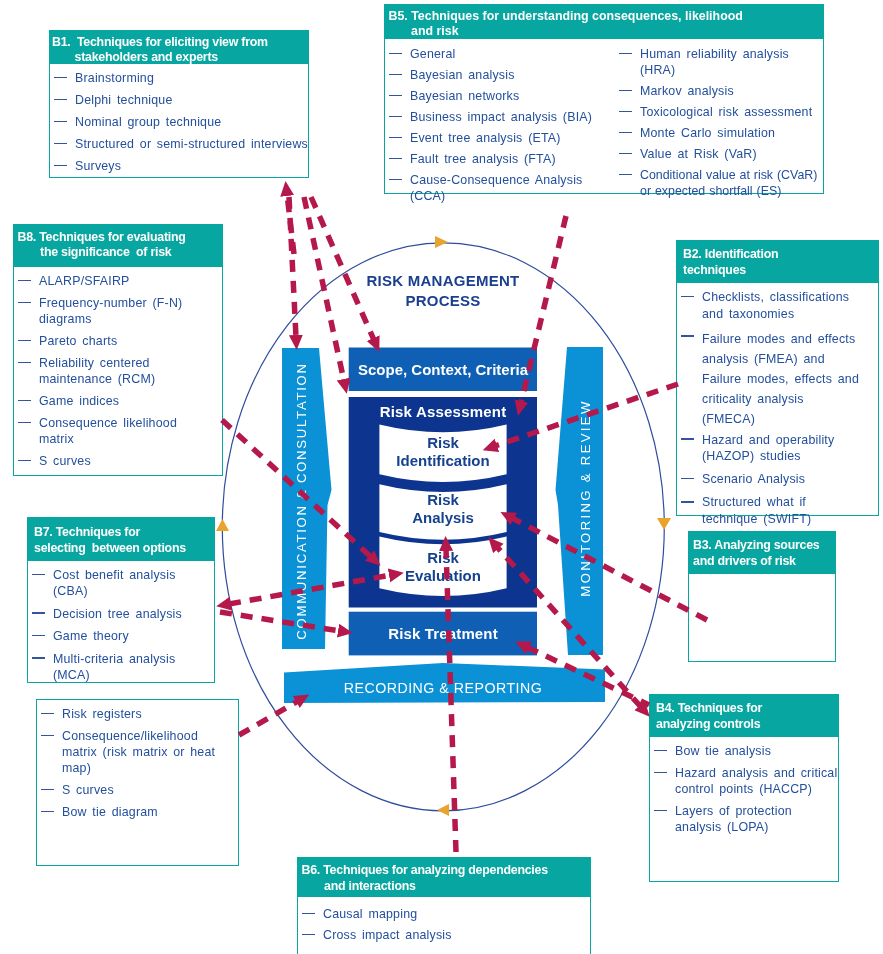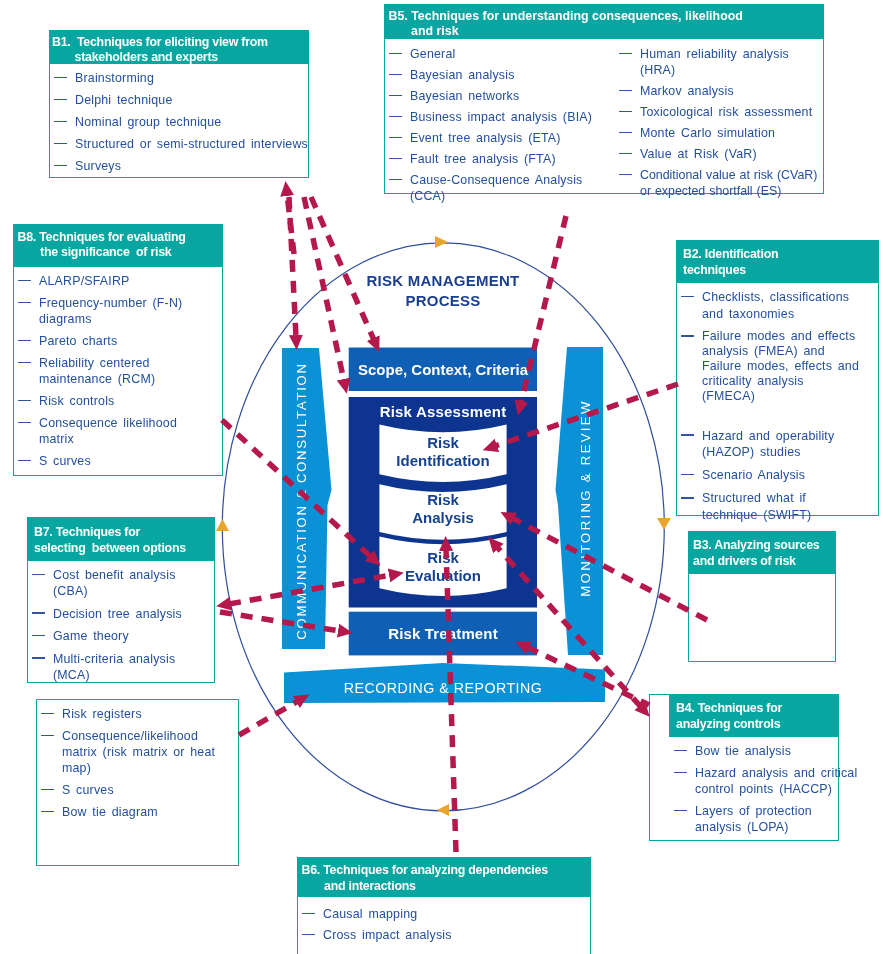--- a/index.html
+++ b/index.html
@@ -106,21 +106,21 @@
 </ul>
 </div>
 
 <div class="box" style="left:13px;top:224px;width:210px;height:252px;">
 <div class="hd ind" style="padding-bottom:7px;">B8. Techniques for evaluating<br>the significance&nbsp; of risk</div>
 <ul>
 <li>ALARP/SFAIRP</li>
 <li>Frequency-number (F-N)<br>diagrams</li>
 <li>Pareto charts</li>
 <li>Reliability centered<br>maintenance (RCM)</li>
-<li>Risk controls</li>
+<li>Game indices</li>
 <li>Consequence likelihood<br>matrix</li>
 <li>S curves</li>
 </ul>
 </div>
 
 <div class="box" style="left:27px;top:501px;width:188px;height:166px;margin-top:16px;">
 <div class="hd" style="line-height:15.5px;padding:8px 4px 5px 7px;">B7. Techniques for<br>selecting&nbsp; between options</div>
 <ul style="padding-top:6px;">
 <li style="margin-bottom:6.5px;">Cost benefit analysis<br>(CBA)</li>
 <li style="margin-bottom:6.5px;">Decision tree analysis</li>
@@ -135,32 +135,32 @@
 <li>Consequence/likelihood<br>matrix (risk matrix or heat<br>map)</li>
 <li>S curves</li>
 <li>Bow tie diagram</li>
 </ul>
 </div>
 
 <div class="box" style="left:676px;top:240px;width:203px;height:276px;">
 <div class="hd" style="line-height:15.5px;padding:7px 4px 5px 7px;">B2. Identification<br>techniques</div>
 <ul style="padding-top:6px;">
 <li style="line-height:16.6px;margin-bottom:6.5px;">Checklists, classifications<br>and taxonomies</li>
-<li style="line-height:15px;margin-bottom:24px;">Failure modes and effects<br>analysis (FMEA) and<br>Failure modes, effects and<br>criticality analysis<br>(FMECA)</li>
+<li style="line-height:20px;margin-bottom:3px;">Failure modes and effects<br>analysis (FMEA) and<br>Failure modes, effects and<br>criticality analysis<br>(FMECA)</li>
 <li style="line-height:16.6px;margin-bottom:6.5px;">Hazard and operability<br>(HAZOP) studies</li>
 <li style="line-height:16.6px;margin-bottom:6.5px;">Scenario Analysis</li>
 <li style="line-height:16.6px;">Structured what if<br>technique (SWIFT)</li>
 </ul>
 </div>
 
 <div class="box" style="left:688px;top:531px;width:148px;height:131px;">
 <div class="hd" style="line-height:15.5px;padding:7px 4px 5px 5px;">B3. Analyzing sources<br>and drivers of risk</div>
 </div>
 
-<div class="box" style="left:649px;top:694px;width:190px;height:147px;padding-left:20px;">
+<div class="box" style="left:649px;top:694px;width:190px;height:188px;">
 <div class="hd" style="line-height:15.5px;padding:7px 4px 5px 7px;">B4. Techniques for<br>analyzing controls</div>
 <ul>
 <li>Bow tie analysis</li>
 <li>Hazard analysis and critical<br>control points (HACCP)</li>
 <li>Layers of protection<br>analysis (LOPA)</li>
 </ul>
 </div>
 
 <div class="box" style="left:297px;top:857px;width:294px;height:106px;">
 <div class="hd ind" style="line-height:15.5px;">B6. Techniques for analyzing dependencies<br>and interactions</div>

